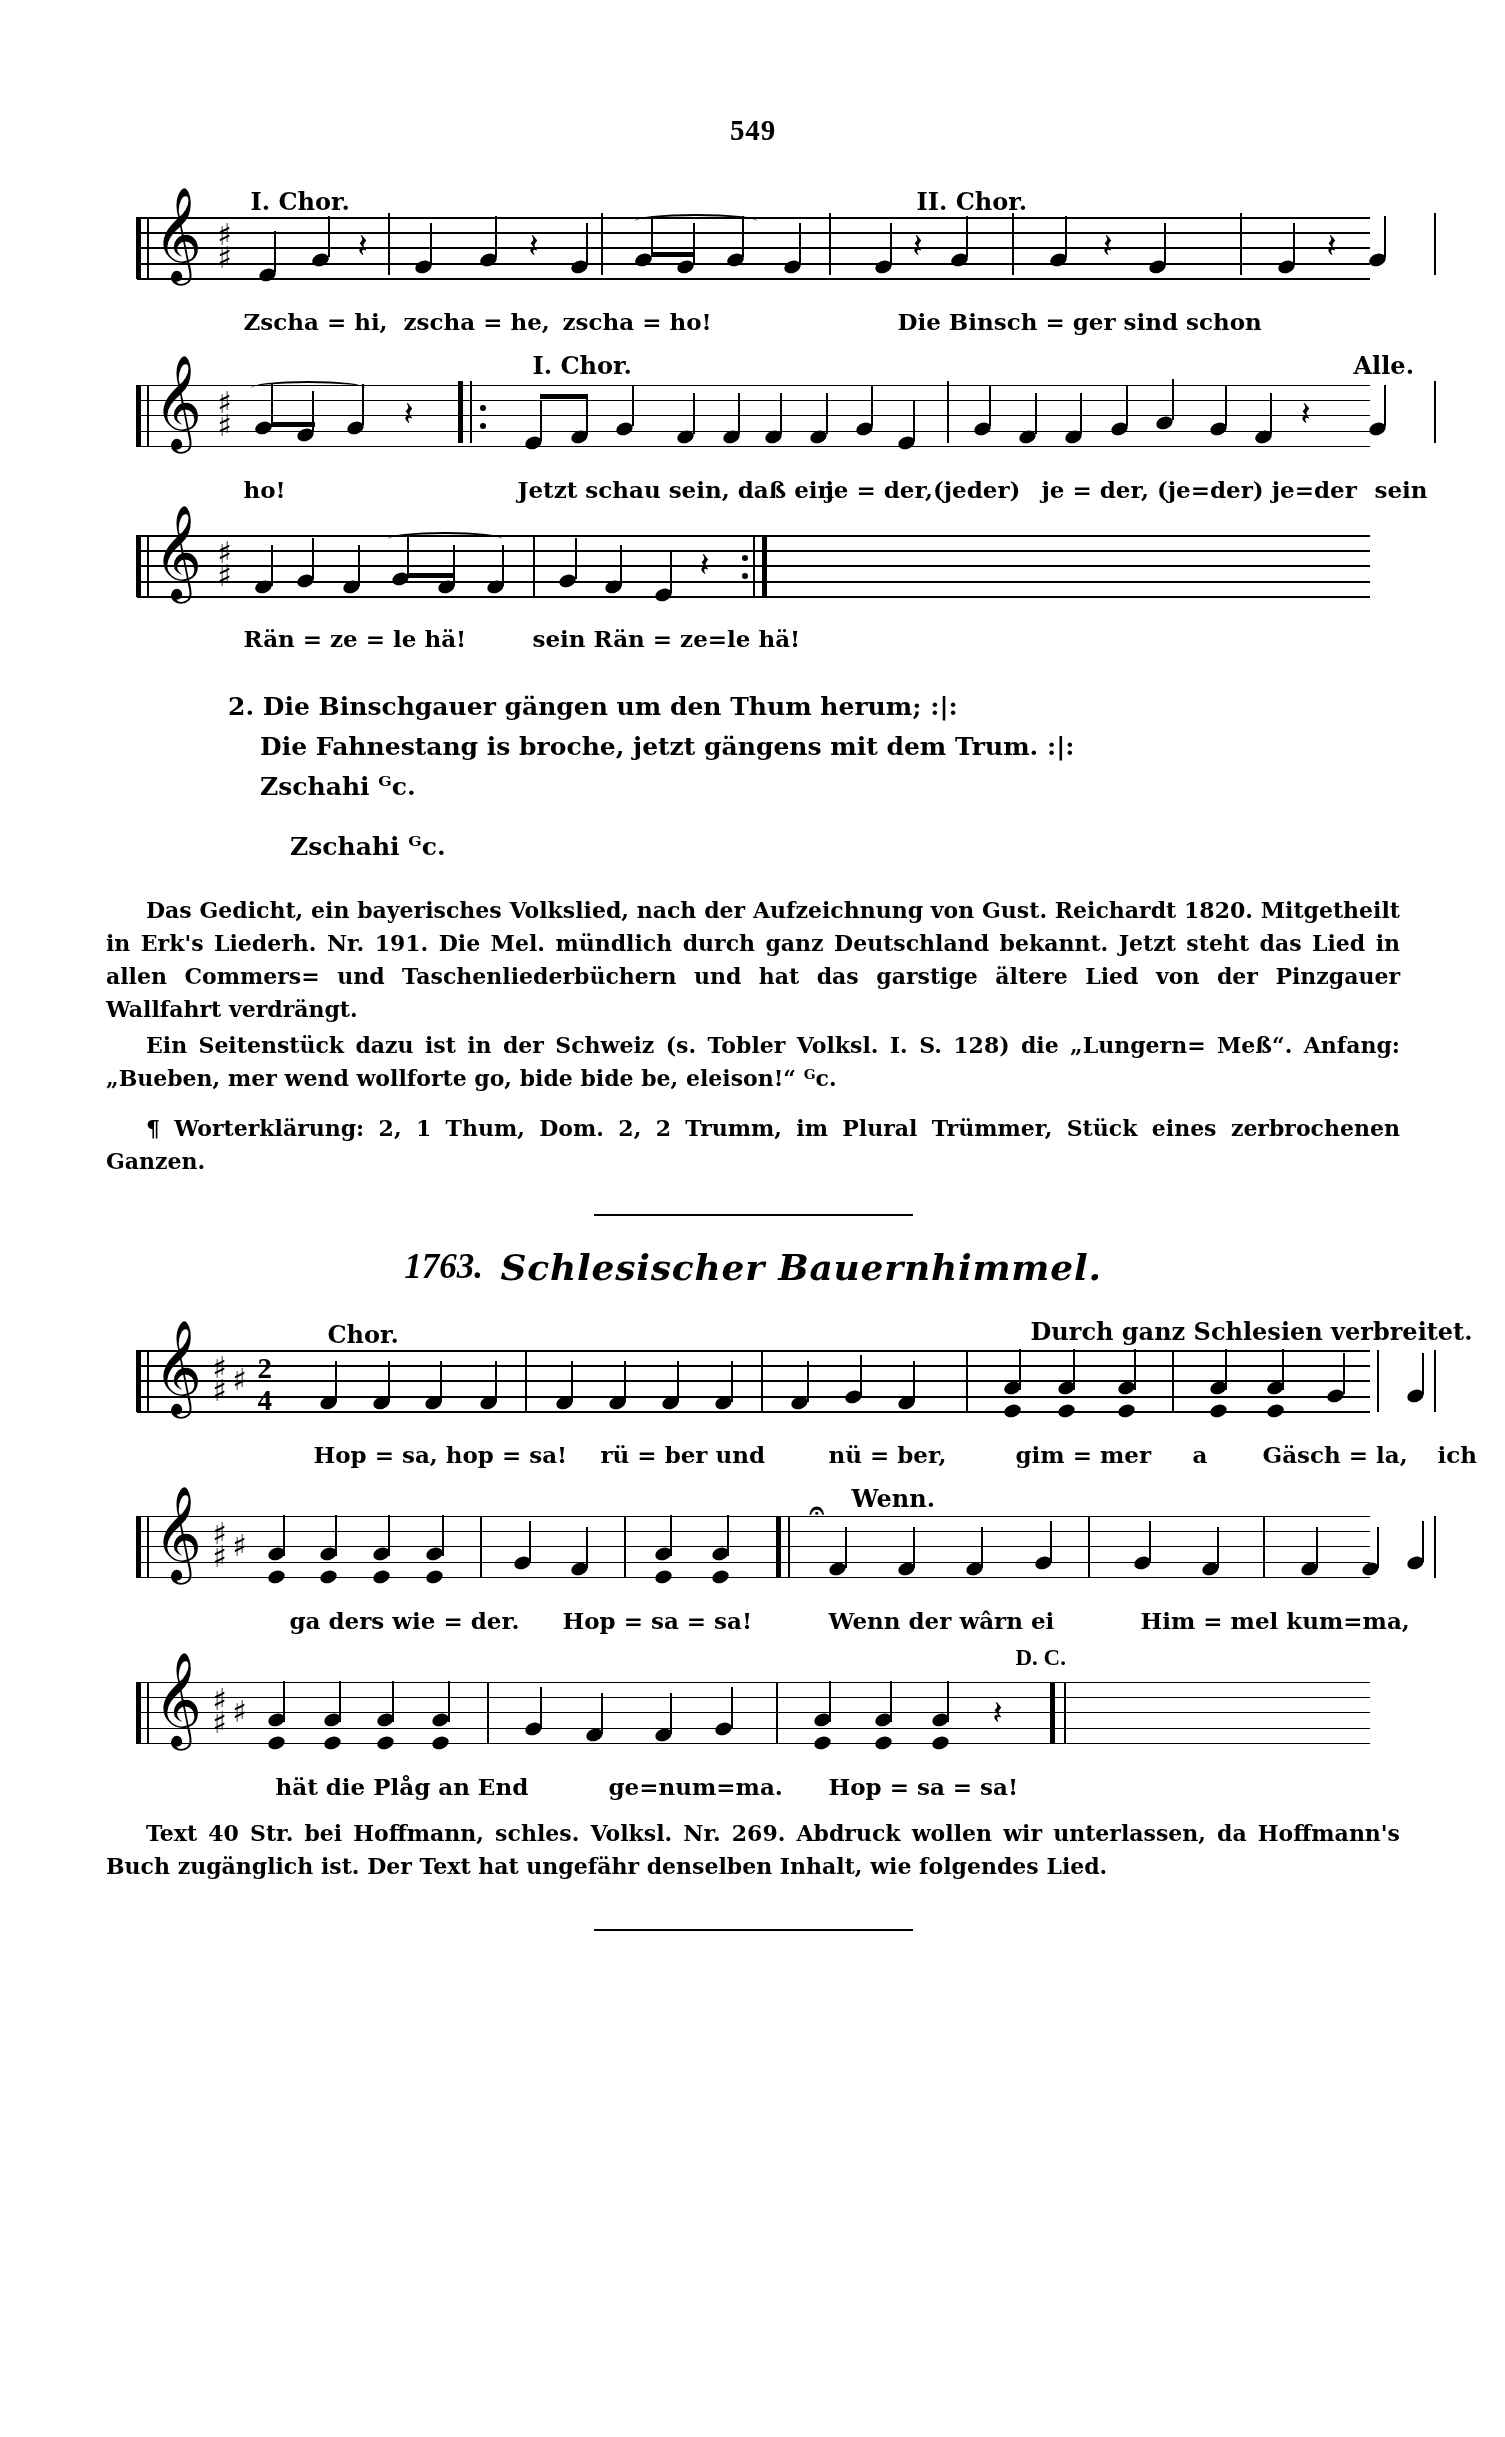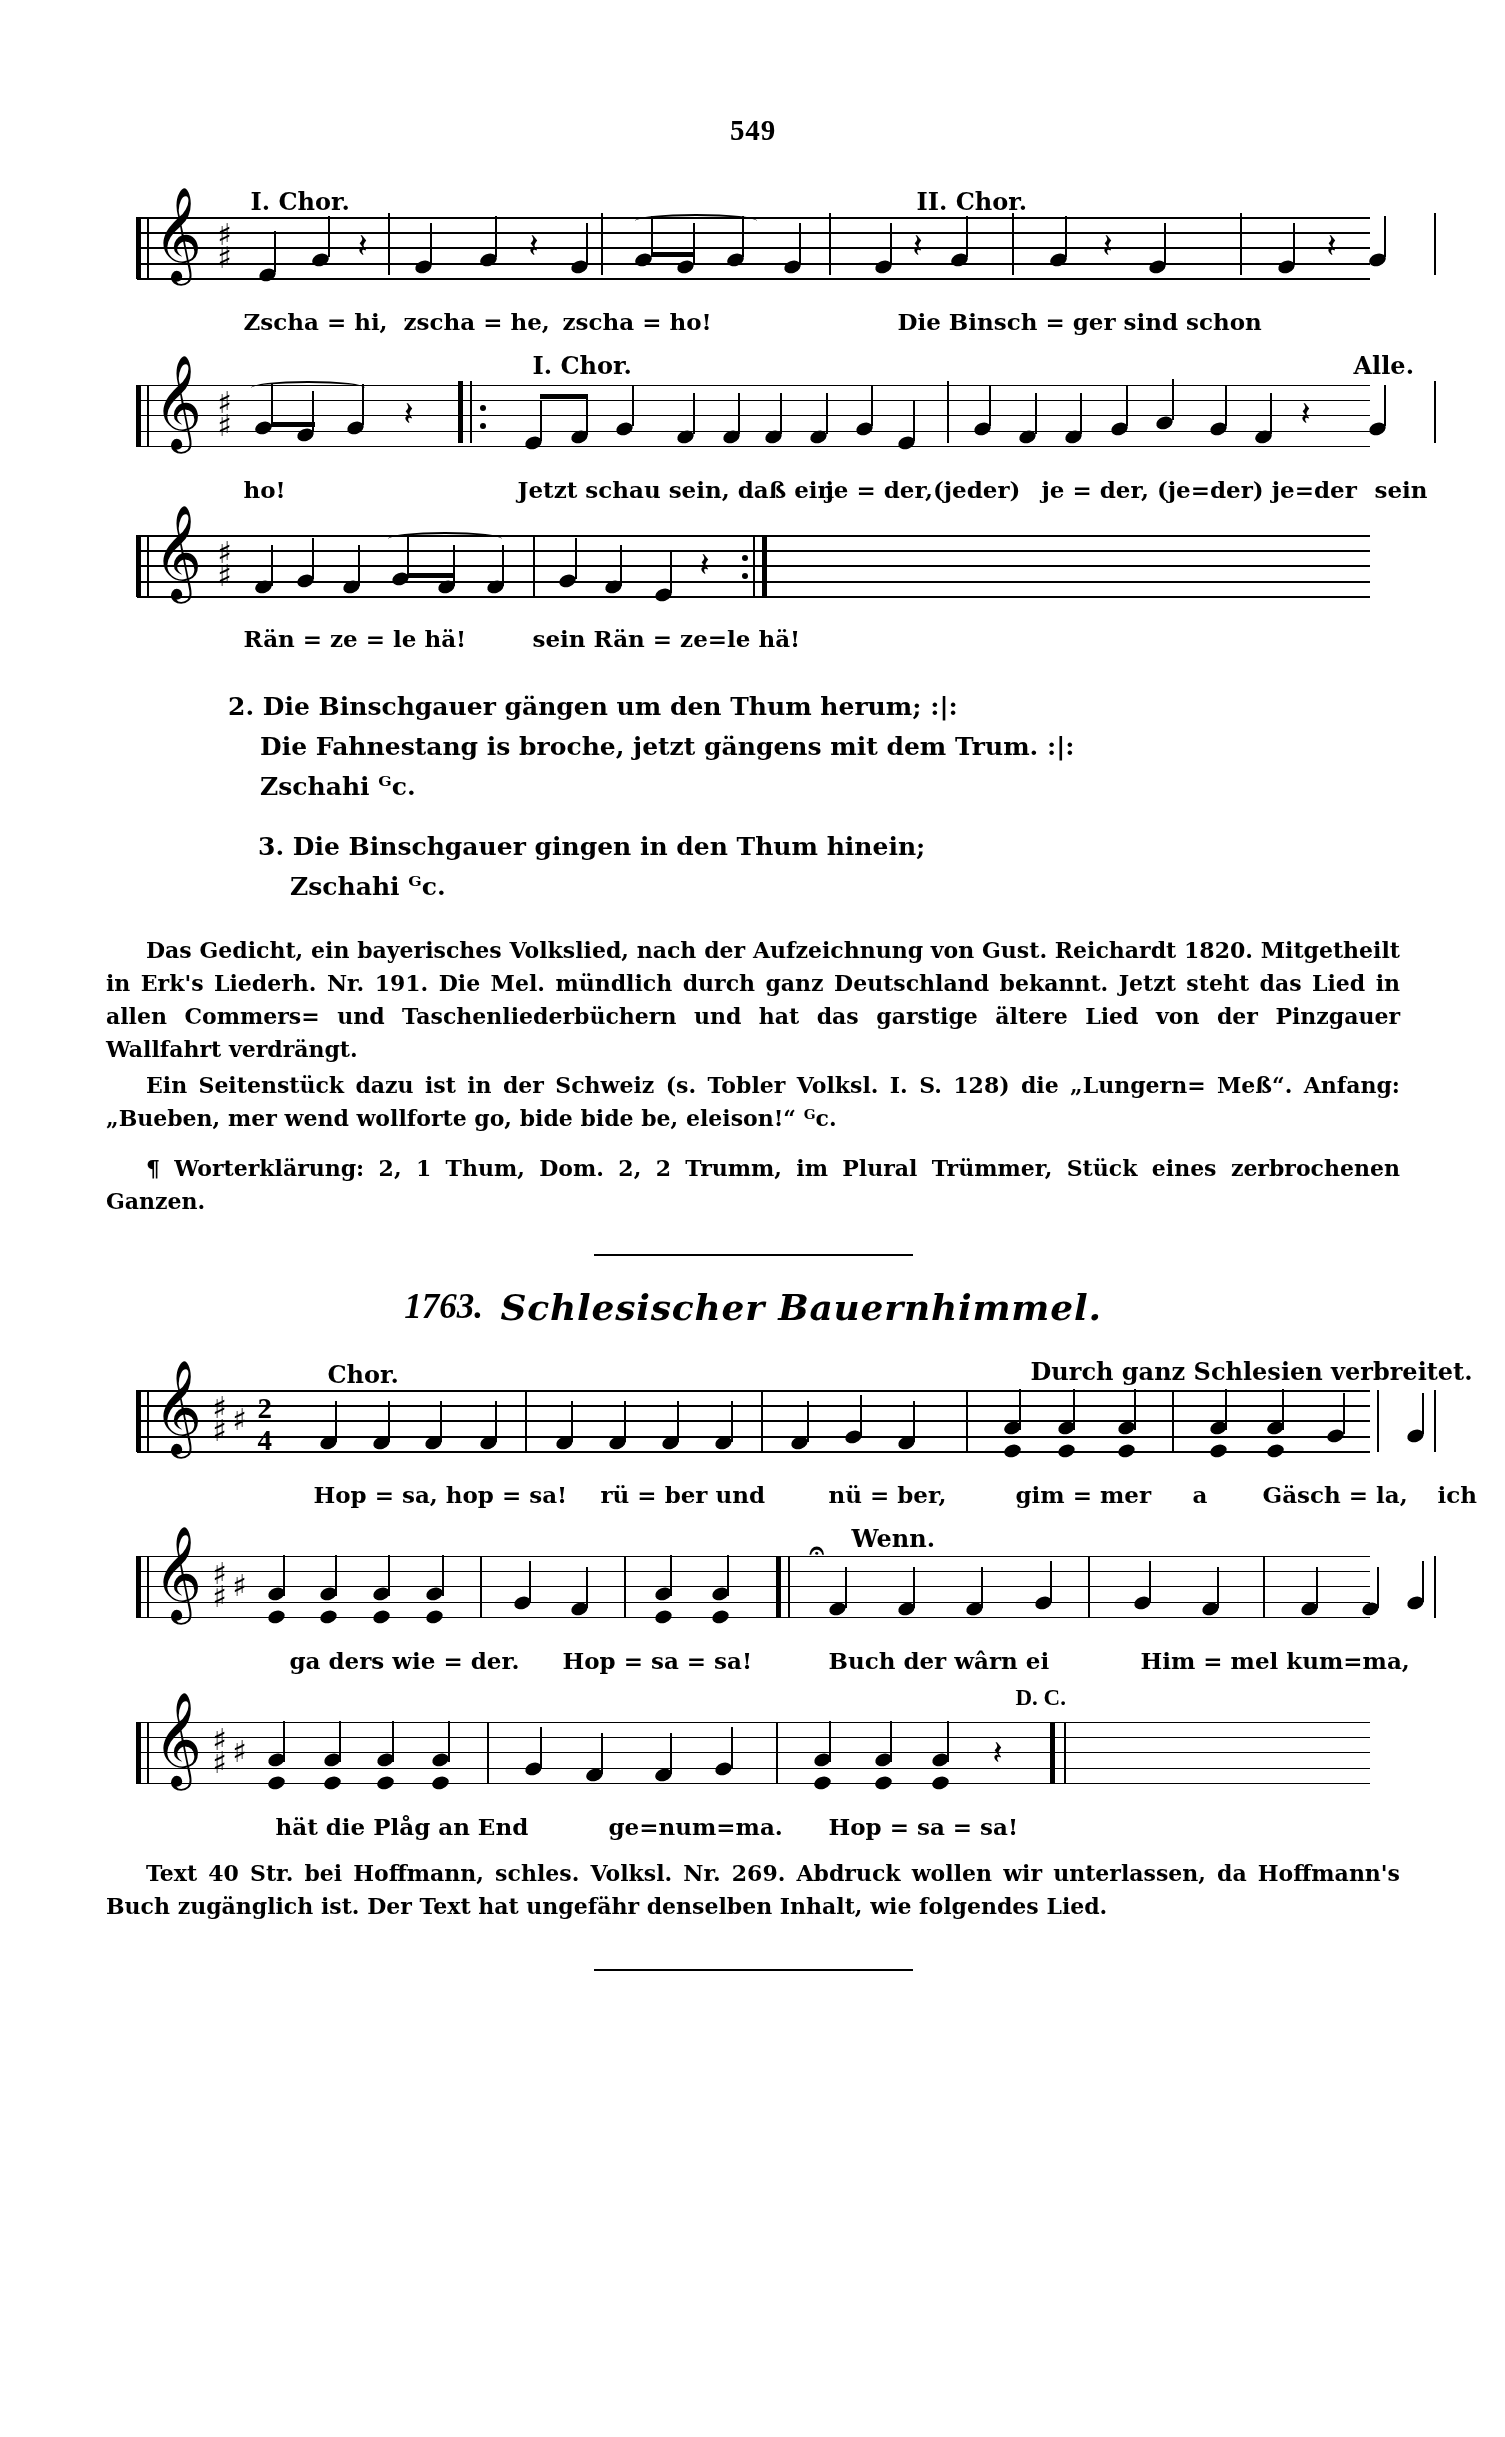--- a/index.html
+++ b/index.html
@@ -422,21 +422,20 @@
     <div class="lyric" style="left:464px;top:120px;">sein Rän = ze=le hä!</div>
   </div>
 
   <div class="verses">
     <div class="verse">
       <span>2. Die Binschgauer gängen um den Thum herum; :|:</span>
       <span class="indent1">Die Fahnestang is broche, jetzt gängens mit dem Trum. :|:</span>
       <span class="indent2">Zschahi ᴳc.</span>
     </div>
     <div class="verse" style="padding-left:30px;">
-      <span>3. Die Binschgauer gingen in den Thum hinein;</span>
       <span class="indent2">Zschahi ᴳc.</span>
     </div>
   </div>
 
   <div class="prose">
     <p>Das Gedicht, ein bayerisches Volkslied, nach der Aufzeichnung von Gust. Reichardt 1820. Mitgetheilt in Erk's Liederh. Nr. 191. Die Mel. mündlich durch ganz Deutschland bekannt. Jetzt steht das Lied in allen Commers= und Taschenliederbüchern und hat das garstige ältere Lied von der Pinzgauer Wallfahrt verdrängt.</p>
     <p>Ein Seitenstück dazu ist in der Schweiz (s. Tobler Volksl. I. S. 128) die „Lungern= Meß“. Anfang: „Bueben, mer wend wollforte go, bide bide be, eleison!“ ᴳc.</p>
     <p style="margin-top:16.7px;">¶ Worterklärung: 2, 1 Thum, Dom.    2, 2 Trumm, im Plural Trümmer, Stück eines zerbrochenen Ganzen.</p>
   </div>
 
@@ -596,21 +595,21 @@
     <div class="notehead" style="left:1232px;top:91px;"></div>
     <div class="stem" style="left:1247px;top:55px;"></div>
     <div class="notehead" style="left:1293px;top:91px;"></div>
     <div class="stem" style="left:1308px;top:55px;"></div>
     <div class="notehead" style="left:1338px;top:85px;"></div>
     <div class="stem" style="left:1353px;top:49px;"></div>
     <div class="barline" style="left:1365px;top:44px;"></div>
 
     <div class="lyric" style="left:221px;top:135px;">ga ders wie = der.</div>
     <div class="lyric" style="left:494px;top:135px;">Hop = sa = sa!</div>
-    <div class="lyric" style="left:760px;top:135px;">Buch der wârn ei</div>
+    <div class="lyric" style="left:760px;top:135px;">Wenn der wârn ei</div>
     <div class="lyric" style="left:1072px;top:135px;">Him = mel kum=ma,</div>
   </div>
 
   <div class="system" style="height:152px;margin-top:13.7px;">
     <div class="marking latin" style="left:947px;top:7.6px;">D. C.</div>
 
     <div class="staff" style="top:44px;">
       <div class="line"></div>
         <div class="line"></div>
         <div class="line"></div>

